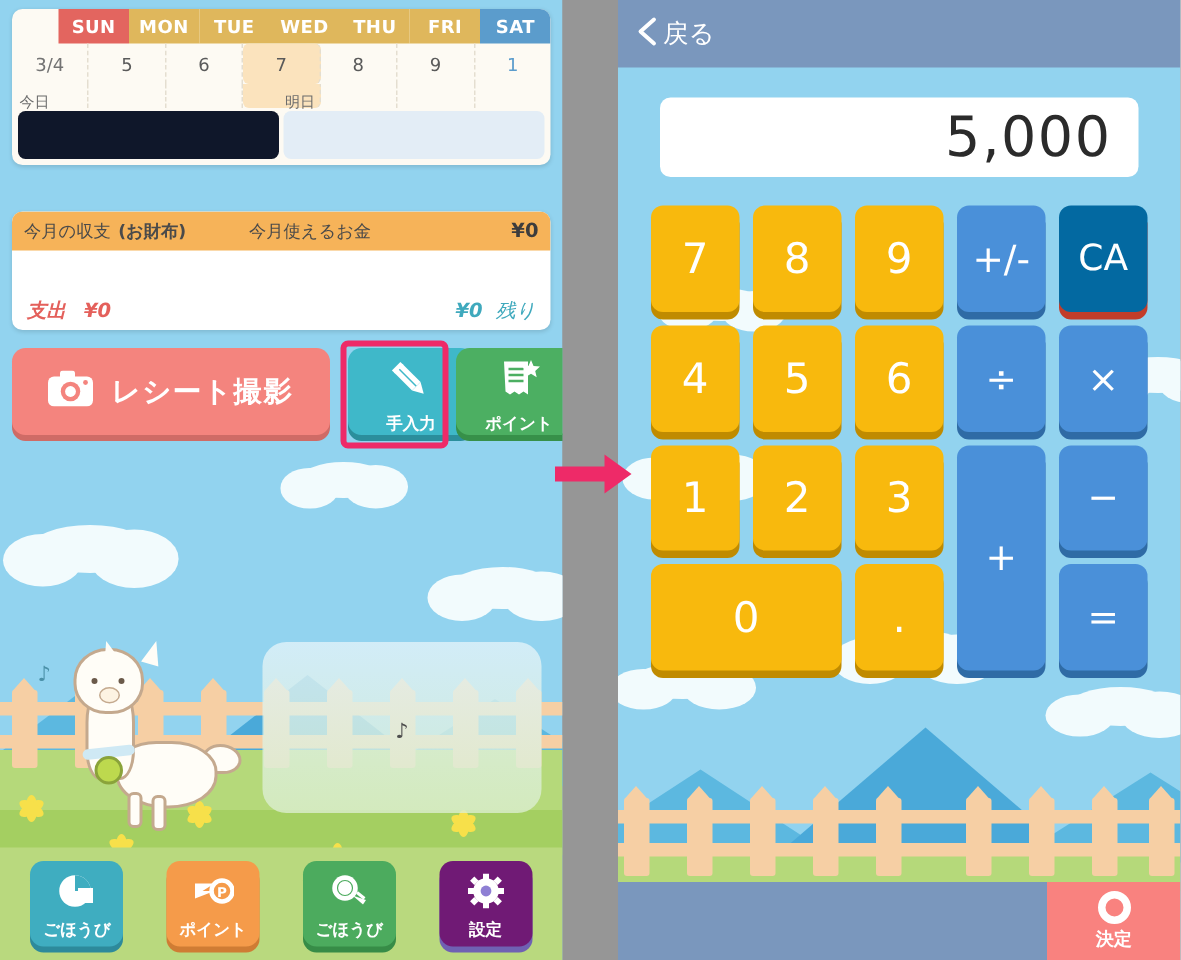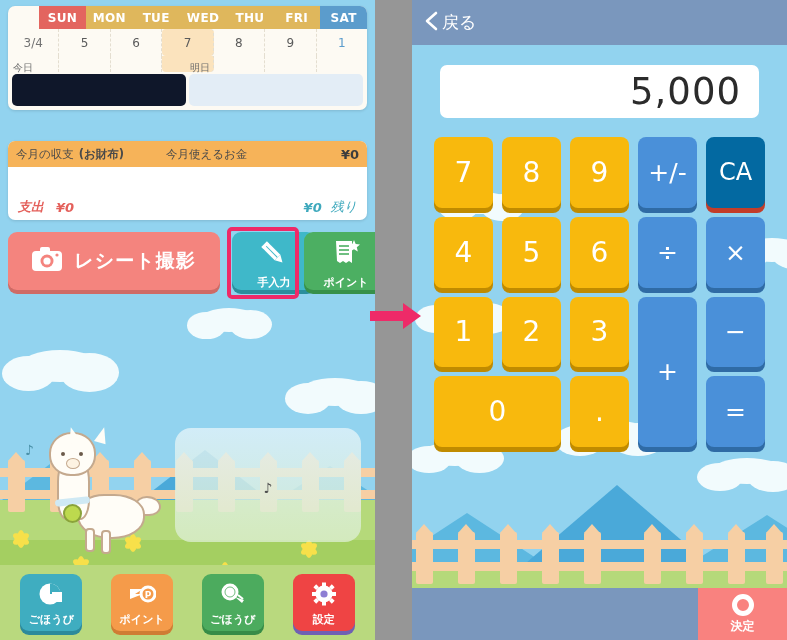--- a/index.html
+++ b/index.html
@@ -592,21 +592,21 @@
           <svg width="27" height="24" viewBox="0 0 27 24">
             <circle cx="11" cy="10" r="8.5" fill="#ffffff"></circle>
             <circle cx="11" cy="10" r="5" fill="none" stroke="#4cab5e" stroke-width="0.8"></circle>
             <path d="M16 15 l7 6 l2 -3 z" fill="#ffffff"></path>
             <path d="M19 13 l5 4" stroke="#ffffff" stroke-width="2"></path>
           </svg>
         </span>
         <span class="nav-label">ごほうび</span>
       </div>
 
-      <div class="nav-btn" style="background:#ef4444; box-shadow:0 4px 0 #6f61b3;">
+      <div class="nav-btn" style="background:#701a75; box-shadow:0 4px 0 #6f61b3;">
         <span class="nav-icon">
           <svg width="26" height="24" viewBox="0 0 26 24">
             <g fill="#ffffff">
               <circle cx="13" cy="12" r="8.5"></circle>
               <rect x="11" y="0.5" width="4" height="4"></rect>
               <rect x="11" y="19.5" width="4" height="4"></rect>
               <rect x="1" y="10" width="4" height="4"></rect>
               <rect x="21" y="10" width="4" height="4"></rect>
               <rect x="3.2" y="3.2" width="4" height="4" transform="rotate(-45 5.2 5.2)"></rect>
               <rect x="18.8" y="3.2" width="4" height="4" transform="rotate(45 20.8 5.2)"></rect>

